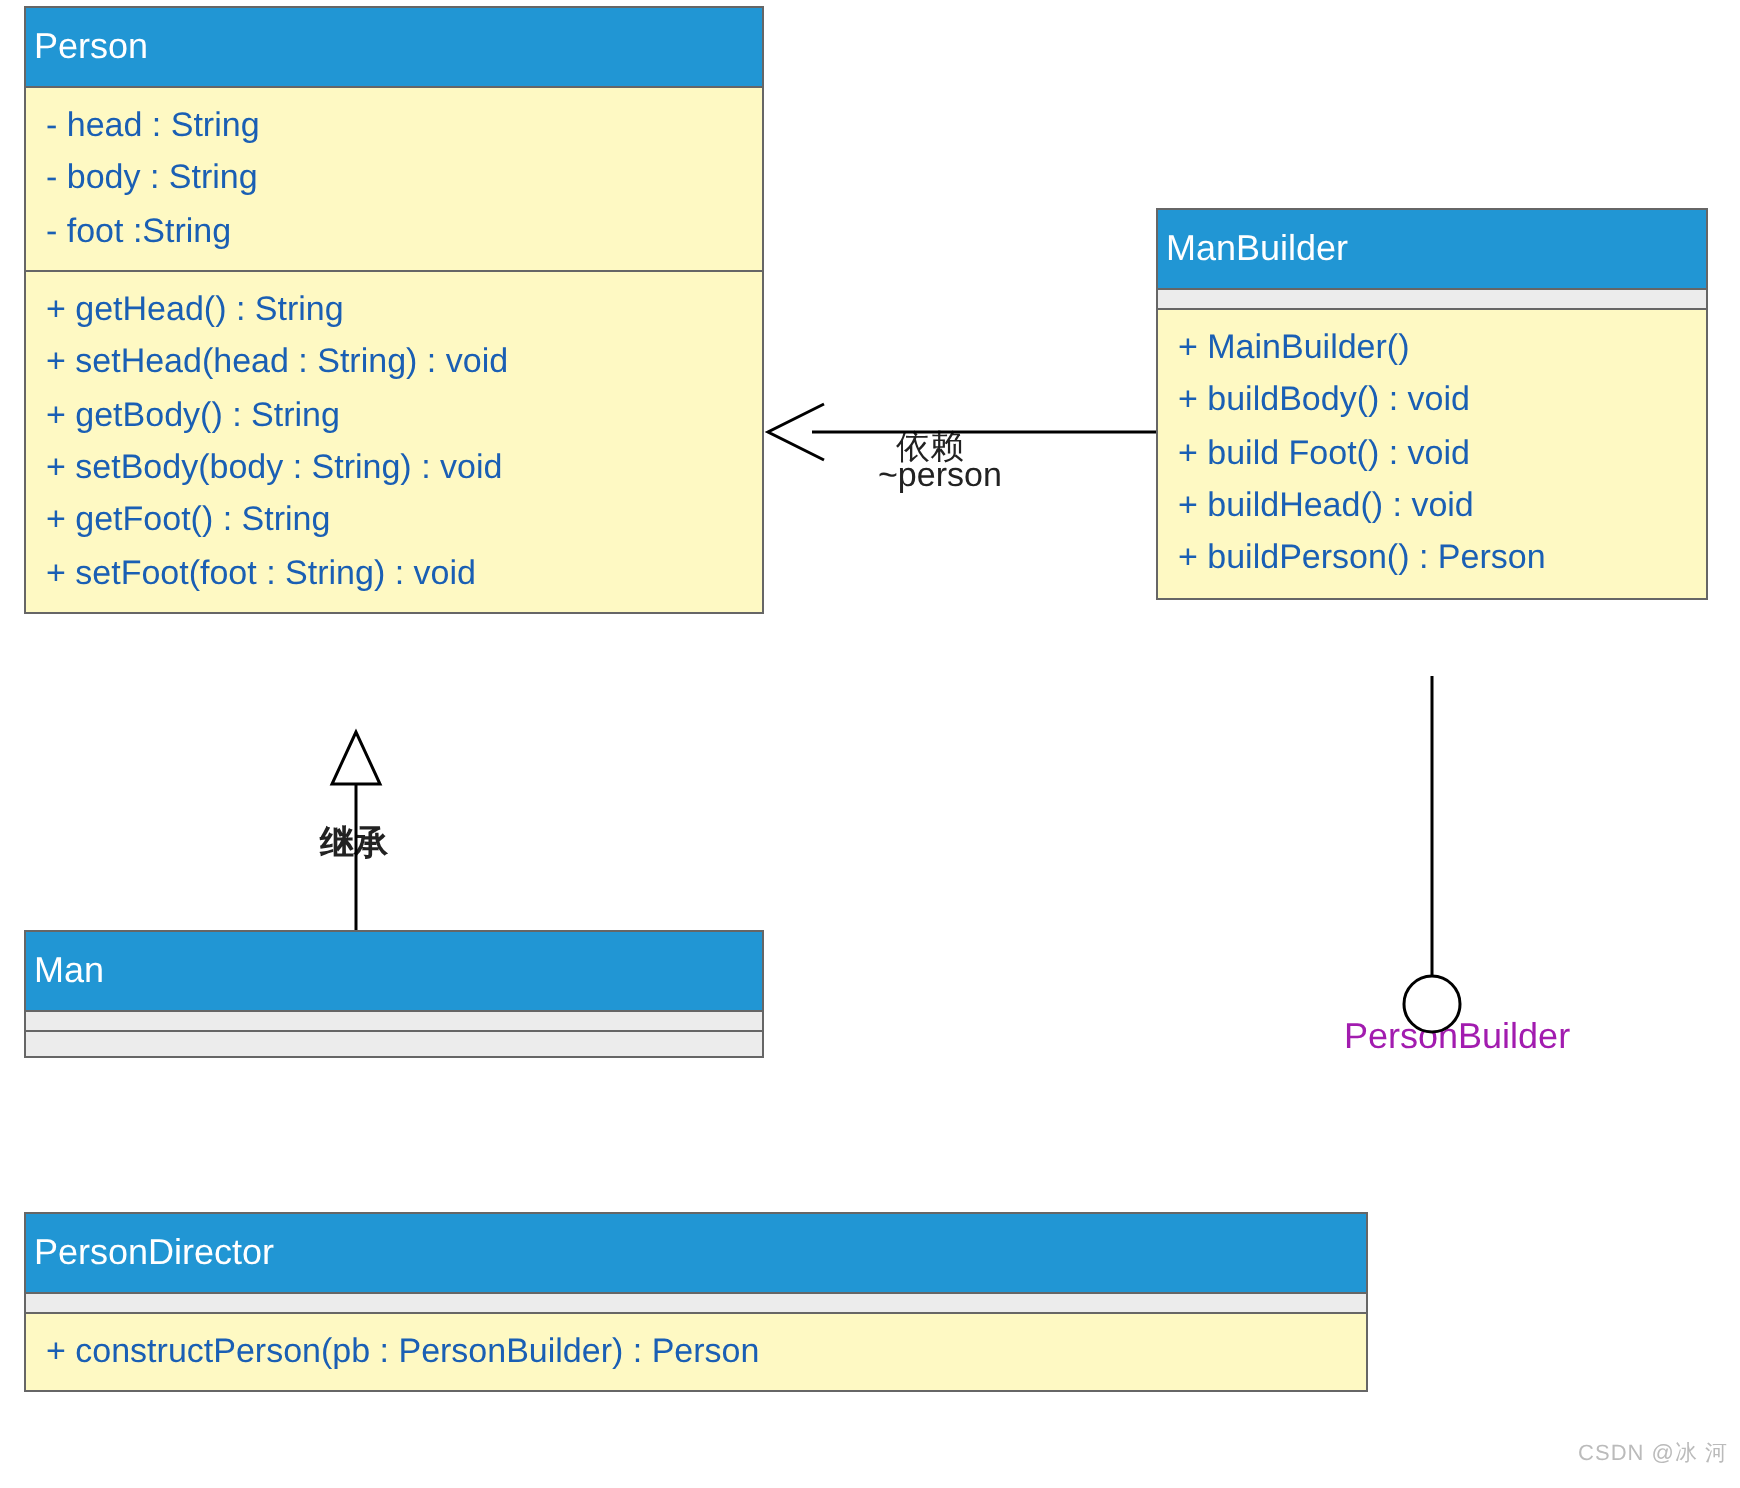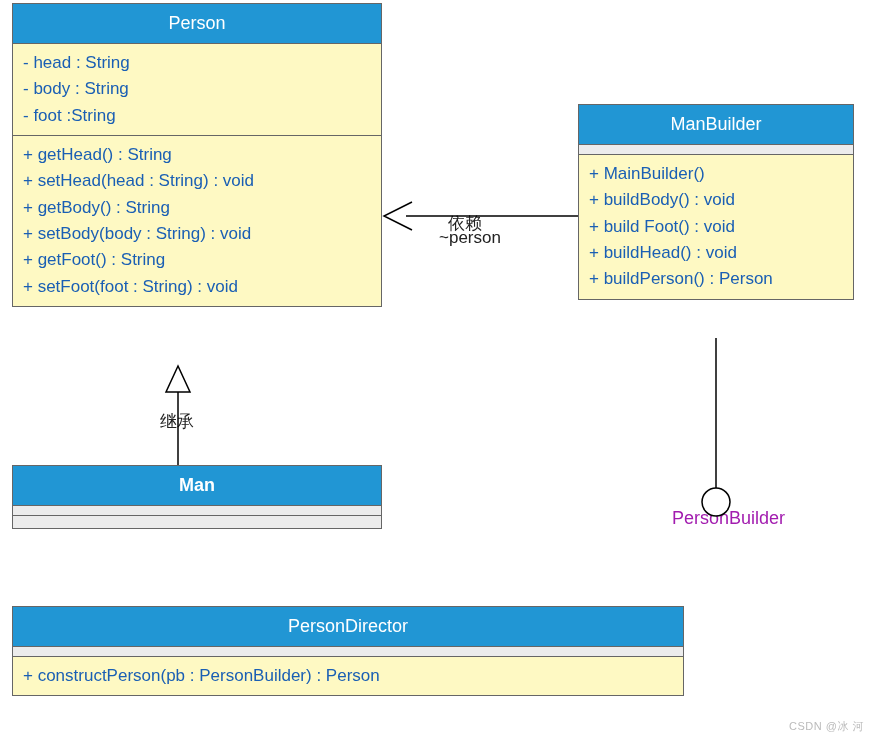--- a/index.html
+++ b/index.html
@@ -12,21 +12,21 @@
     position: relative;
   }
   .uml-class {
     position: absolute;
     border: 1px solid #666;
     background: #e8e8e8;
   }
   .uml-header {
     background: #2196d4;
     color: #fff;
-    text-align: center;
+    text-align: left;
     font-size: 18px;
     padding: 9px 4px;
     border-bottom: 1px solid #666;
   }
   .uml-section {
     border-bottom: 1px solid #666;
     padding: 6px 10px;
     color: #1a5fb4;
     font-size: 17px;
     line-height: 1.55;
@@ -82,35 +82,35 @@
   <div class="uml-empty"></div>
   <div class="uml-section">
     <div>+ MainBuilder()</div>
     <div>+ buildBody() : void</div>
     <div>+ build Foot() : void</div>
     <div>+ buildHead() : void</div>
     <div>+ buildPerson() : Person</div>
   </div>
 </div>
 
-<div class="uml-class" style="left:12px; top:465px; width:370px;font-weight:bold;">
+<div class="uml-class" style="left:12px; top:465px; width:370px;">
   <div class="uml-header">Man</div>
   <div class="uml-empty"></div>
   <div class="uml-empty"></div>
 </div>
 
 <div class="uml-class" style="left:12px; top:606px; width:672px;">
   <div class="uml-header">PersonDirector</div>
   <div class="uml-empty"></div>
   <div class="uml-section">
     <div>+ constructPerson(pb : PersonBuilder) : Person</div>
   </div>
 </div>
 
-<div class="conn-label" style="left:160px; top:410px;">继承</div>
+<div class="conn-label" style="left:160px; top:410px;font-weight:bold;">继承</div>
 <div class="conn-label" style="left:448px; top:212px;">依赖</div>
 <div class="conn-label" style="left:439px; top:228px;">~person</div>
 <div class="iface-label" style="left:672px; top:508px;">PersonBuilder</div>
 
 <div class="watermark">CSDN @冰 河</div>
 
 <svg class="connections">
 
   <g>
     <line x1="178" y1="465" x2="178" y2="392" stroke="#000" stroke-width="1.5"></line>

